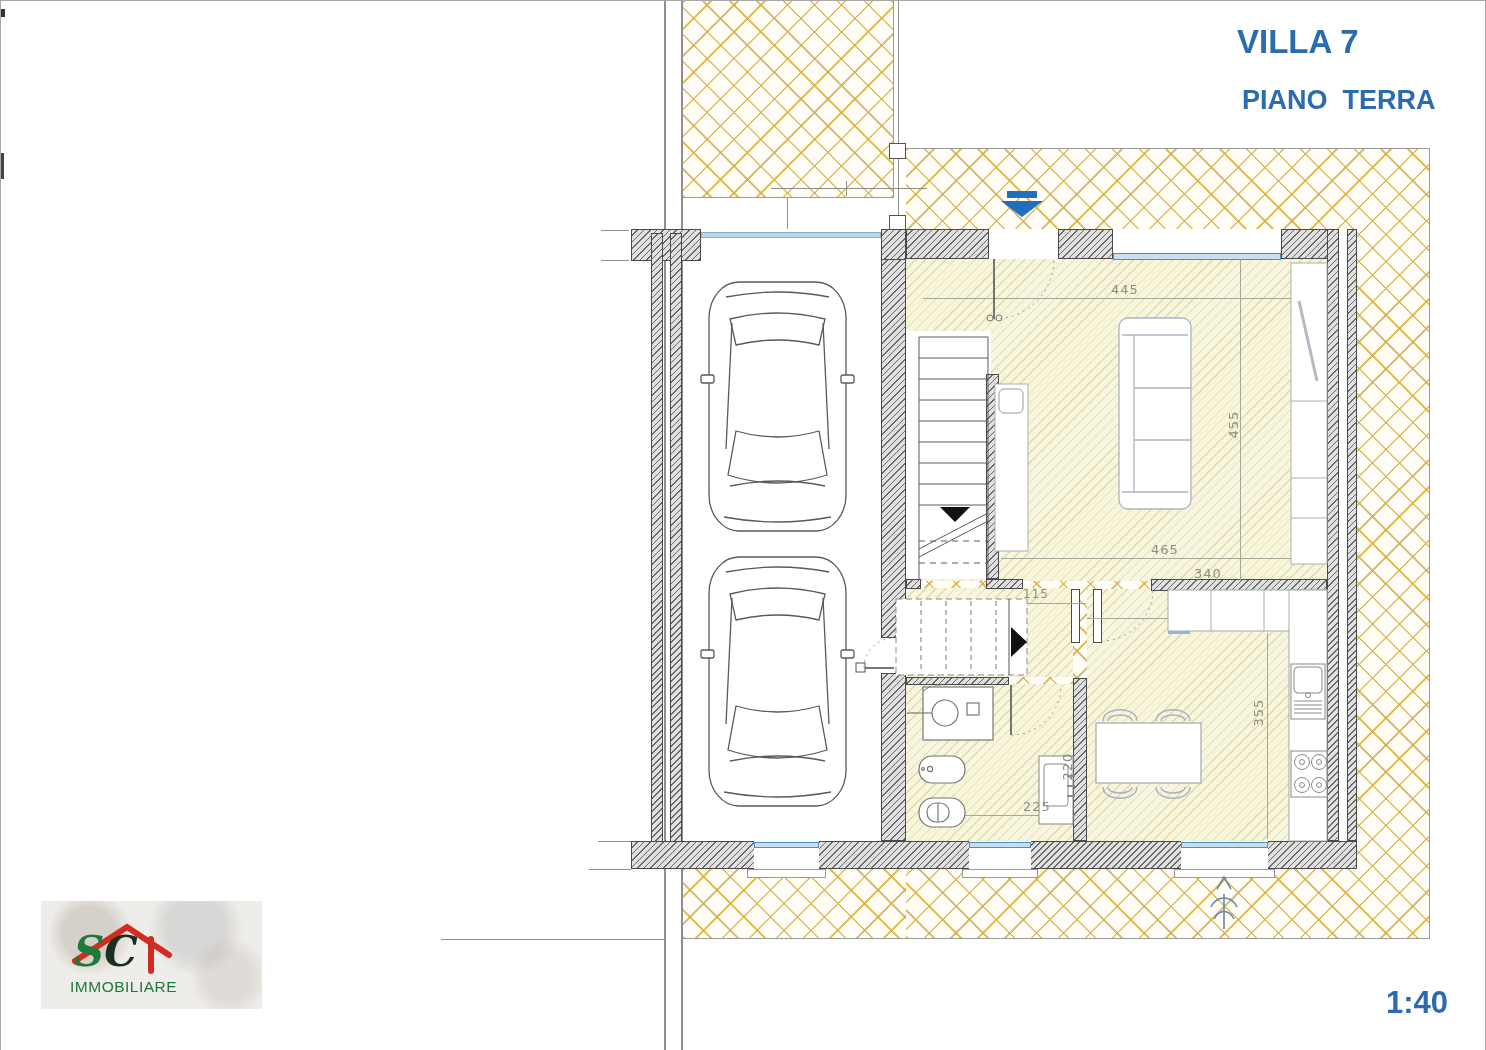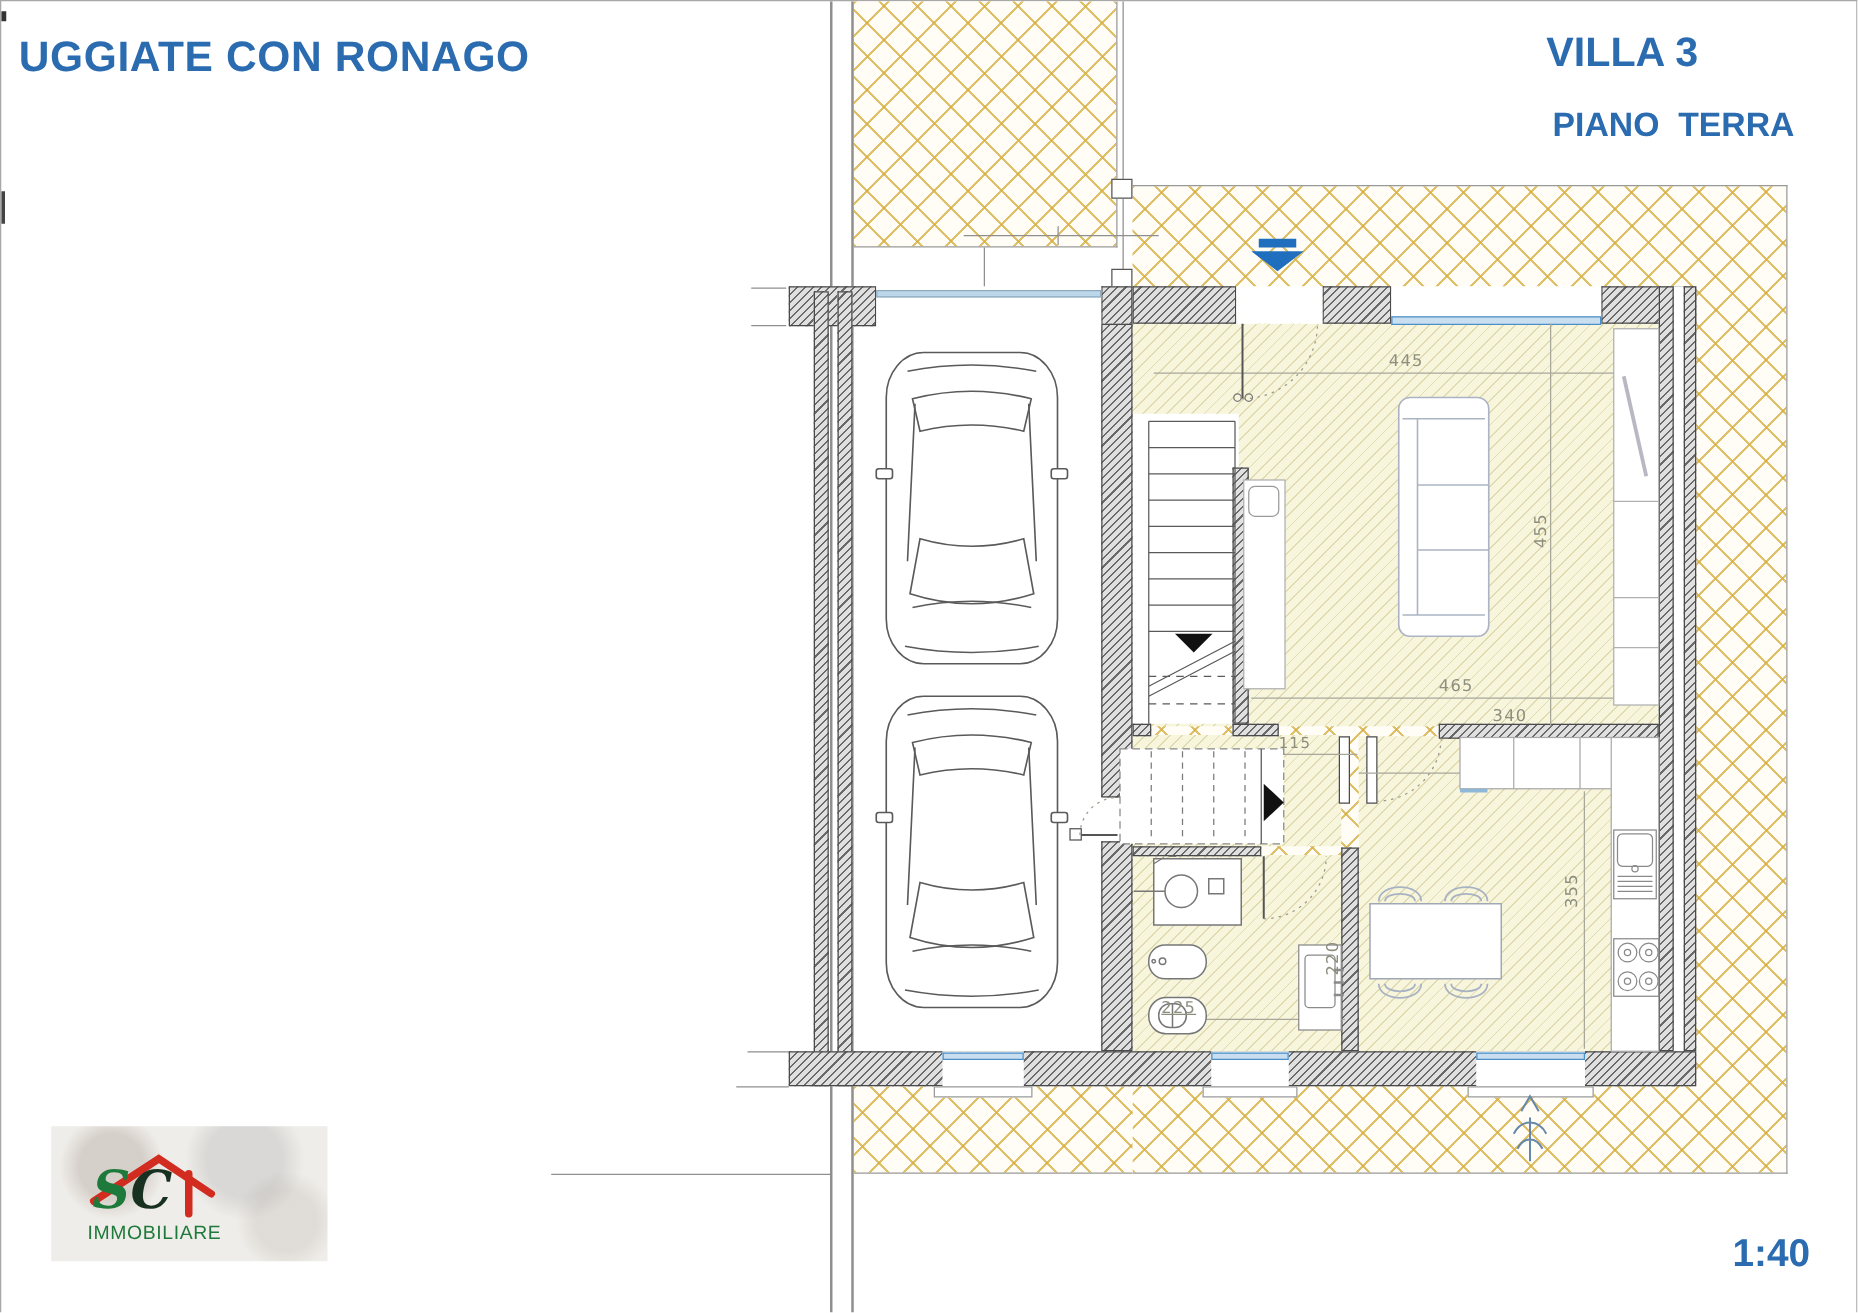--- a/index.html
+++ b/index.html
@@ -272,24 +272,23 @@
     </g>
   </svg>
 
   <div class="dim" style="left:1100px;top:281px;width:48px;">445</div>
   <div class="dim dimv" style="left:1210px;top:416px;width:44px;">455</div>
   <div class="dim" style="left:1140px;top:541px;width:48px;">465</div>
   <div class="dim" style="left:1013px;top:586px;width:44px;font-size:12px;">115</div>
   <div class="dim" style="left:1183px;top:565px;width:48px;">340</div>
   <div class="dim dimv" style="left:1235px;top:704px;width:44px;">355</div>
   <div class="dim dimv" style="left:1044px;top:758px;width:44px;">220</div>
-  <div class="dim" style="left:920px;top:798px;width:44px;text-decoration:underline;">225</div>
-
-  <div class="title" style="left:14px;top:26px;font-size:34px;letter-spacing:.5px;">UGGIATE CON RONAGO</div>
-  <div class="title" style="left:1236px;top:22px;font-size:33px;">VILLA 3</div>
+  <div class="dim" style="left:1014px;top:798px;width:44px;">225</div>
+
+  <div class="title" style="left:1236px;top:22px;font-size:33px;">VILLA 7</div>
   <div class="title" style="left:1241px;top:84px;font-size:27px;">PIANO  TERRA</div>
   <div class="title" style="left:1385px;top:984px;font-size:31px;">1:40</div>
 
   <div id="logo">
     <svg width="120" height="62" style="position:absolute;left:28px;top:14px;">
       <path d="M6 46 L58 12 L100 40" fill="none" stroke="#d22b1f" stroke-width="6" stroke-linecap="round"></path>
       <path d="M82 24 L82 56" fill="none" stroke="#d22b1f" stroke-width="6" stroke-linecap="round"></path>
     </svg>
     <div class="sc"><span class="s">S</span><span class="c">C</span></div>
     <div class="company">IMMOBILIARE</div>

